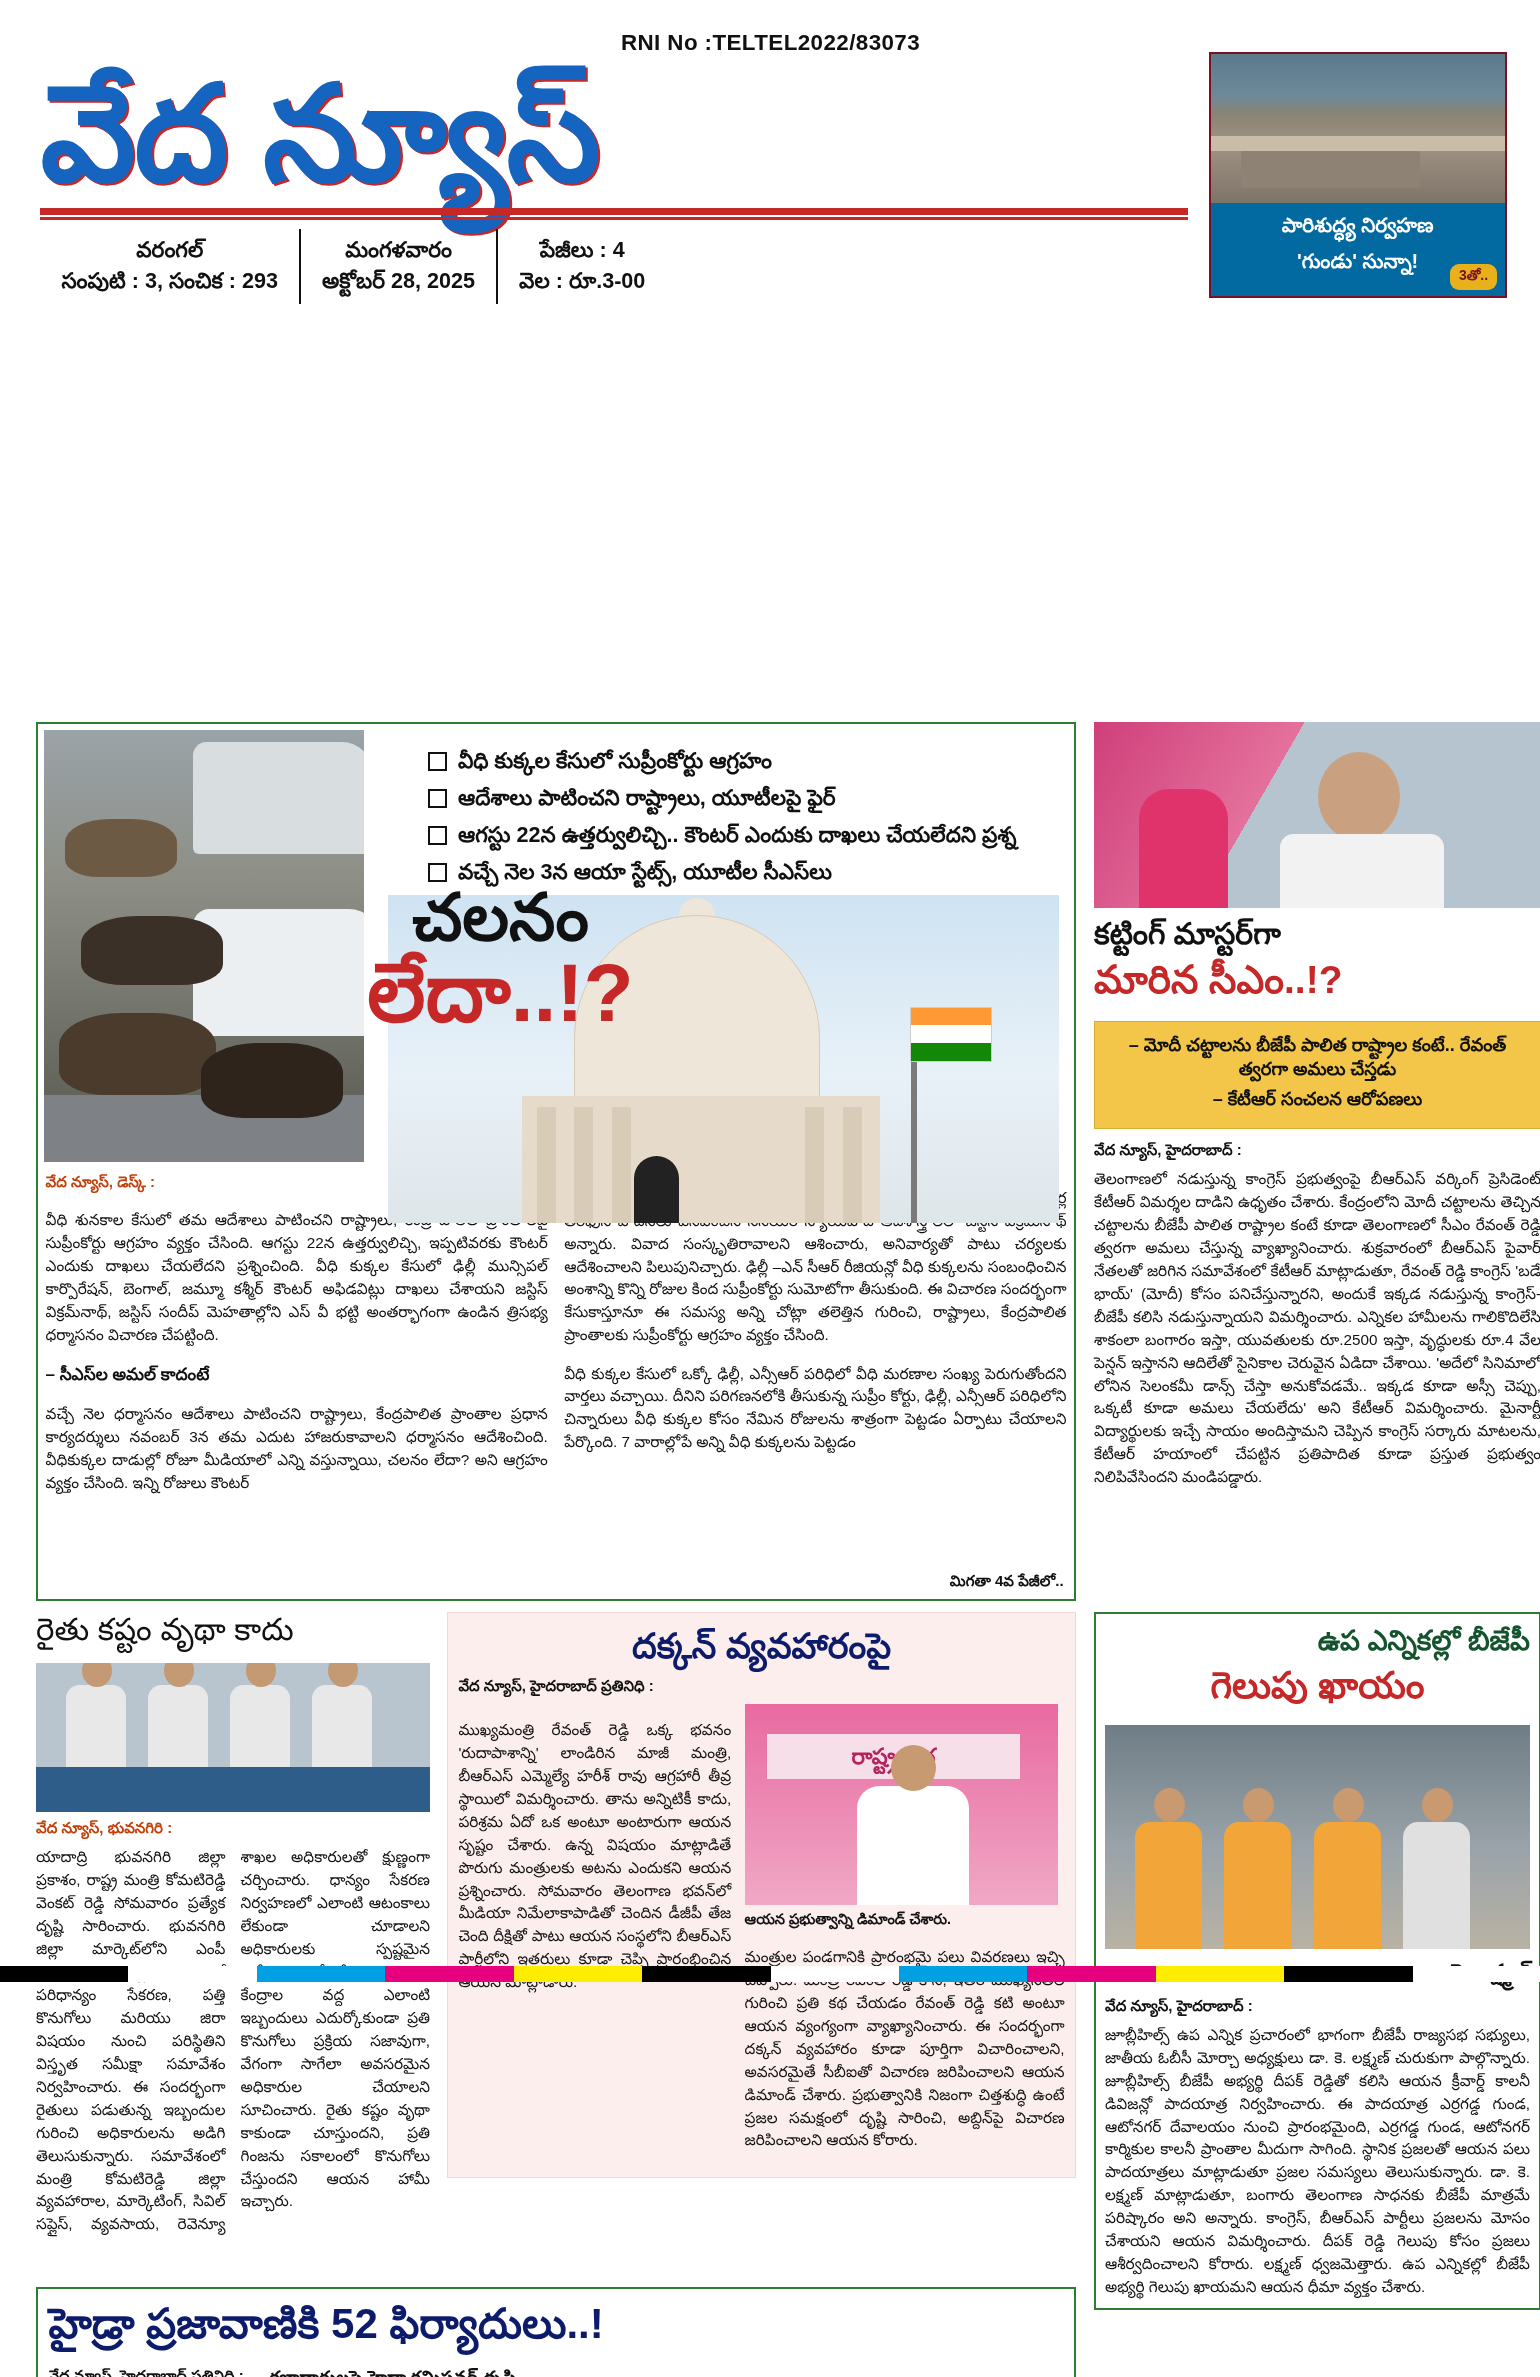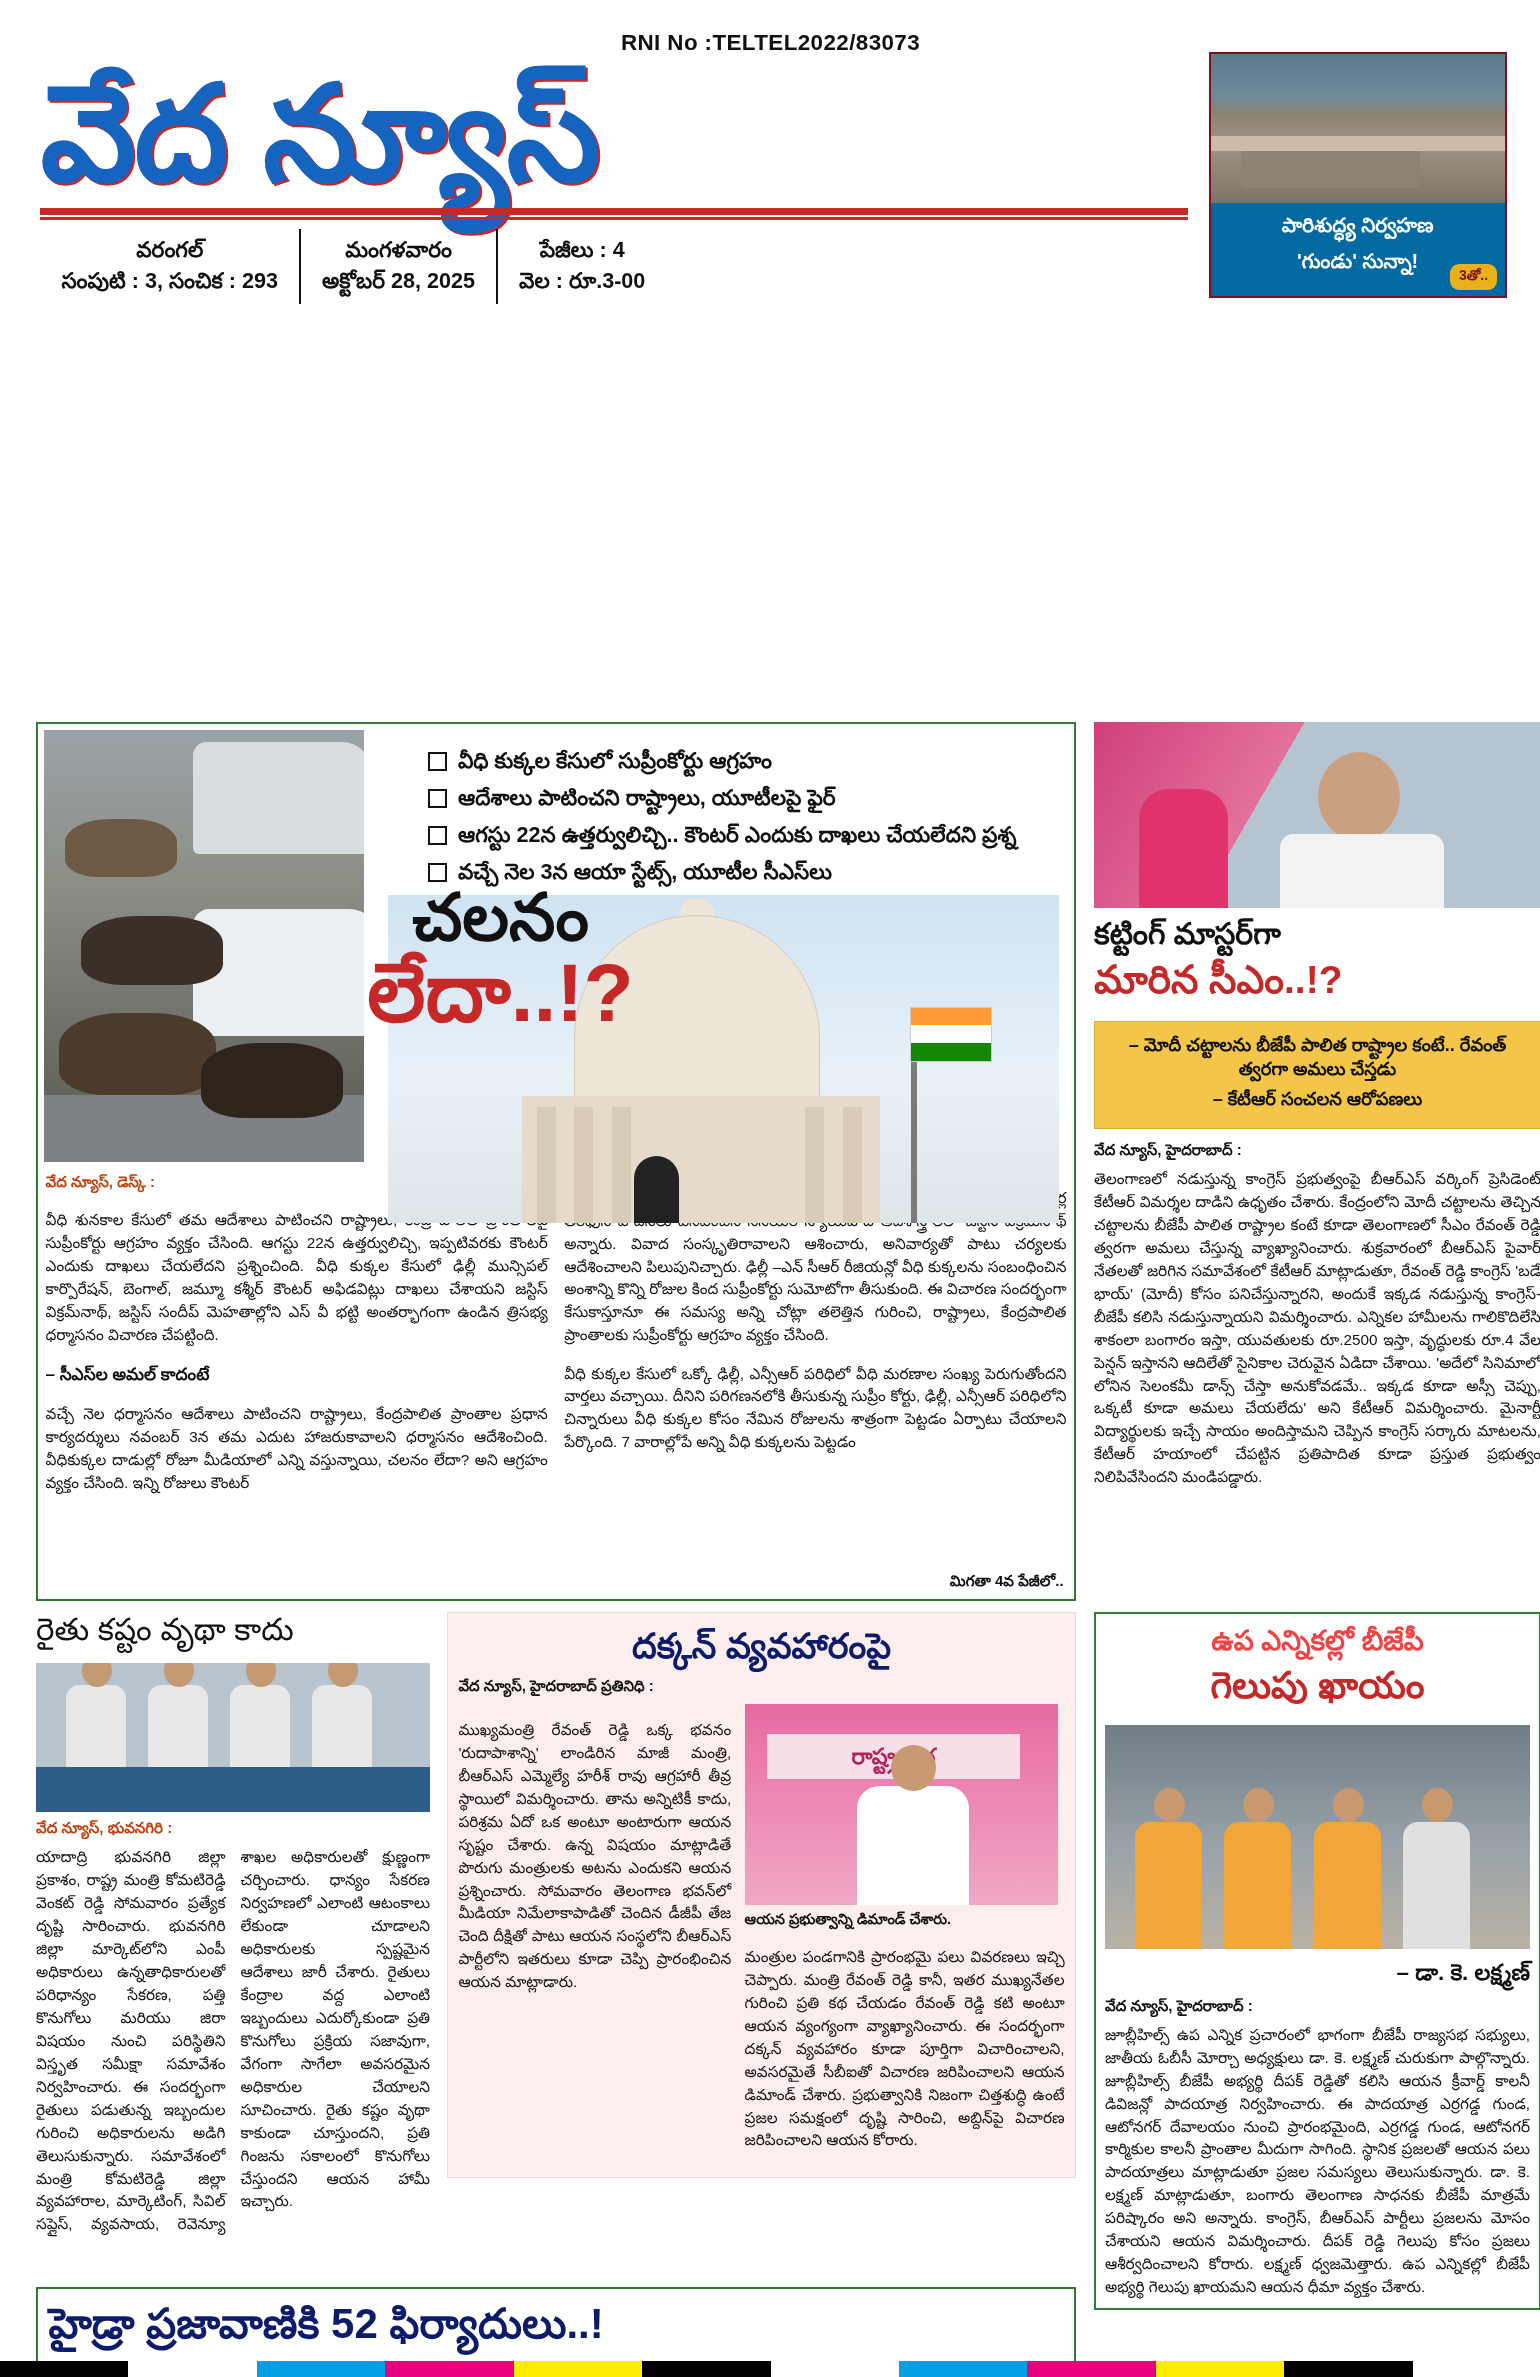--- a/index.html
+++ b/index.html
@@ -6,21 +6,21 @@
   html, body { margin:0; padding:0; }
   body {
     width: 1541px;
     height: 2377px;
     background: #ffffff;
     font-family: "Liberation Sans", sans-serif;
     color: #111;
     position: relative;
     overflow: hidden;
   }
-  .page { width:1541px; height:2377px; position:relative; padding: 13.4px 18px; }
+  .page { width:1541px; height:1982px; position:relative; padding: 13.4px 18px; }
 
   
   .masthead { position:relative; height: 350px; }
   .rni {
     text-align:center; font-size:22.4px; font-weight:bold; color:#111;
     padding-top:16.4px; letter-spacing:0.4px;
   }
   .logo-wrap { position:absolute; left:22.4px; top:54px; width:1178px; }
   .logo {
     font-family:"Liberation Sans", sans-serif;
@@ -156,21 +156,21 @@
   .dakkan-col { font-size:15.3px; line-height:1.5; text-align:justify; flex:1;}
   .dakkan-photo { width:313px; height:201px; background:#d8c0cb; position:relative; overflow:hidden; margin-bottom:6px;}
   .dakkan-photo .bg{ position:absolute; inset:0; background:linear-gradient(180deg,#e86aa0 0%, #f0a8c6 100%);}
   .dakkan-photo .ban{ position:absolute; left:22.4px; top:30px; width:253px; height:45px; background:#f6dfe9; color:#b3245d; font-size:22.4px; font-weight:bold; text-align:center; line-height:45px;}
   .dakkan-photo .man{ position:absolute; left:112px; top:82px; width:112px; height:119px; background:#fff; border-radius:22.4px 22.4px 0 0;}
   .dakkan-photo .man:after{ content:""; position:absolute; left:34px; top:-41px; width:45px; height:46px; background:#c89a72; border-radius:50%; }
   .dakkan-cap { font-size:14.5px; font-weight:bold; margin:3px 0 6px;}
 
   
   .upa { position:absolute; left:1076px; top:1249px; width:447px; border:2.2px solid #2e7d32; padding:9px; }
-  .upa h2 { font-size:28px; font-weight:bold; text-align:center; color:#ef4444; margin:1.5px 0; }
+  .upa h2 { font-size:28px; font-weight:bold; text-align:right; color:#14532d; margin:1.5px 0; }
   .upa h3 { font-size:37px; font-weight:bold; text-align:center; color:#c62828; margin:1.5px 0 9px; }
   .upa-photo { width:100%; height:224px; background:#aeb6bd; position:relative; overflow:hidden;}
   .upa-photo .wall{ position:absolute; inset:0; background:linear-gradient(180deg,#6f7d86 0%, #9aa3a9 55%, #b9b2a4 100%);}
   .upa-photo .p{ position:absolute; bottom:0; width:67px; height:127px; background:#f2a63a; border-radius:15px 15px 0 0;}
   .upa-photo .p:after{ content:""; position:absolute; left:18.6px; top:-34px; width:31px; height:34px; background:#c9996f; border-radius:50%;}
   .upa-sign { text-align:right; font-size:22.4px; font-weight:bold; margin:10.4px 0 6px;}
   .upa-byline { font-size:15px; font-weight:bold; margin-bottom:6px;}
   .upa-body { font-size:15.3px; line-height:1.5; text-align:justify;}
 
   

